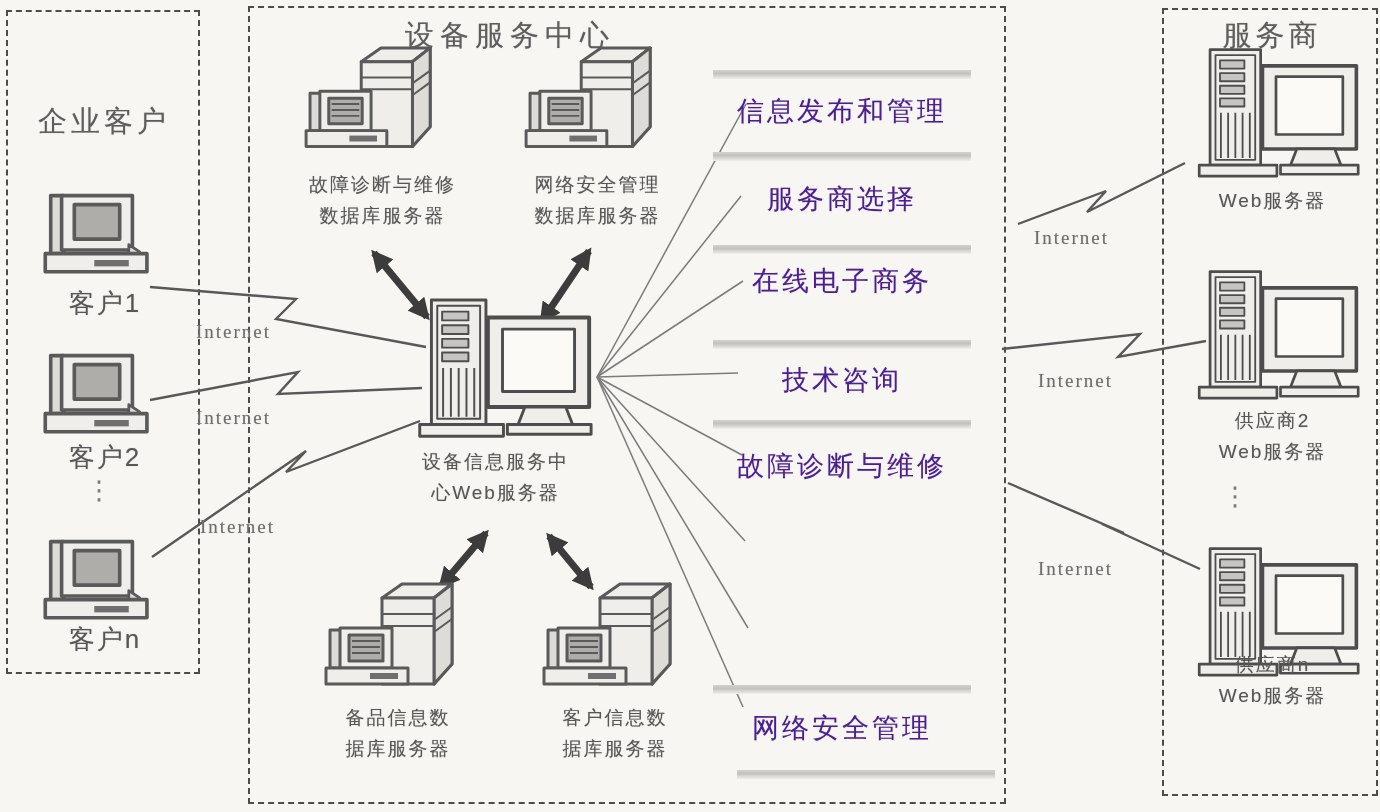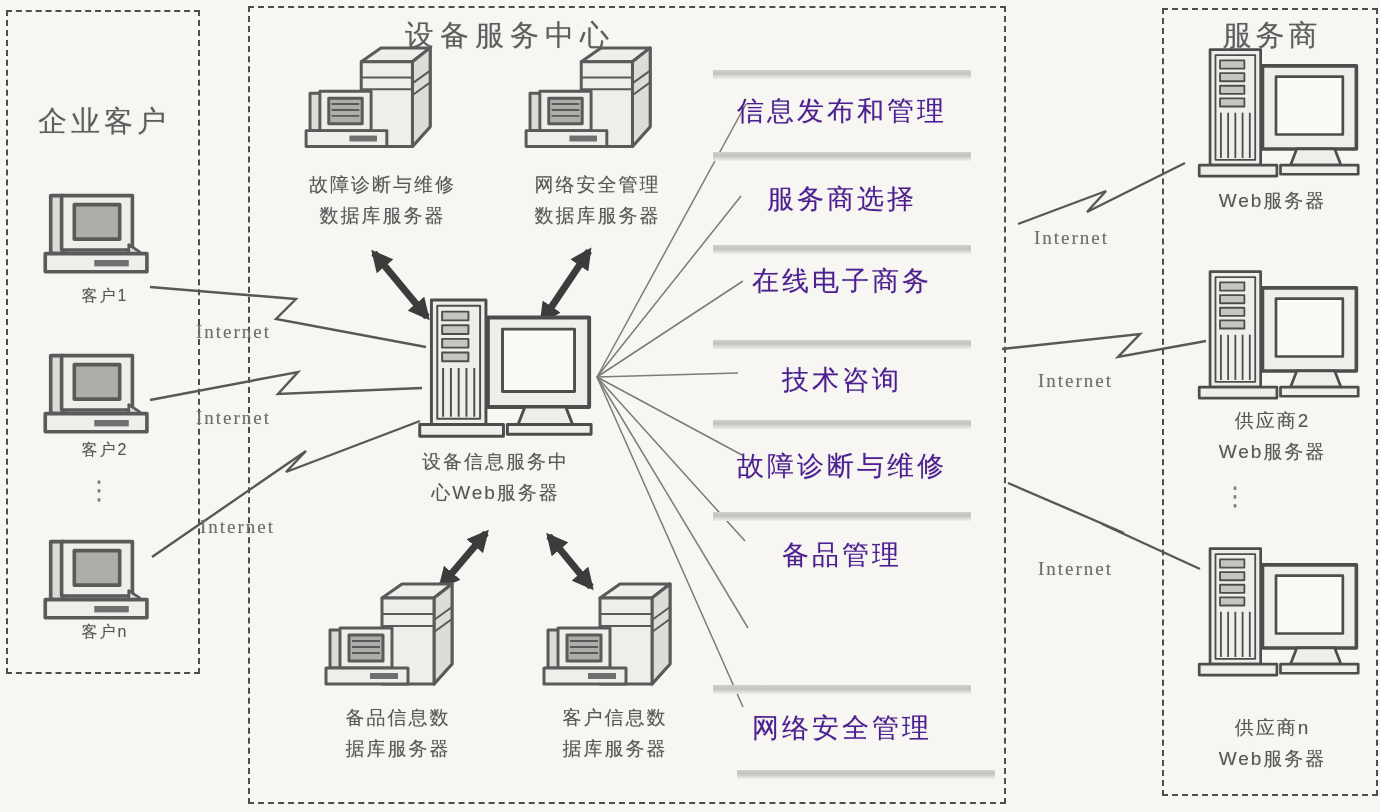--- a/index.html
+++ b/index.html
@@ -15,21 +15,21 @@
   #box-right {left:1162px;top:8px;  width:212px; height:784px;}
 
   svg.conn{position:absolute;left:0;top:0;z-index:2;}
   .iconwrap{position:absolute;z-index:3;}
 
   .lbl{position:absolute;z-index:4;text-align:center;color:#575757;
        text-shadow:0 0 1px rgba(90,90,90,.35);}
   .grp-title{font-size:29px;letter-spacing:4px;color:#5d5d5d;}
   .node-lbl{font-size:19px;line-height:1.62;letter-spacing:2px;}
   .node-lbl span{display:block;}
-  .client-lbl{font-size:16px;letter-spacing:2px;}
+  .client-lbl{font-size:26px;letter-spacing:2px;}
   .inet{position:absolute;z-index:4;width:130px;text-align:left;
         font-family:"Liberation Serif",serif;font-size:19px;letter-spacing:2px;
         color:#6e6e6e;text-shadow:0 0 1px rgba(110,110,110,.4);}
   .dots{position:absolute;z-index:4;font-size:26px;color:#7a7a7a;line-height:.78;letter-spacing:0;}
 
   .svc{position:absolute;left:713px;width:258px;z-index:3;
        display:flex;align-items:center;justify-content:center;
        font-size:27px;letter-spacing:3px;color:#4c1d95;
        text-shadow:0 0 1px rgba(80,80,80,.35);}
   .svc::before{content:"";position:absolute;left:0;top:0;width:100%;height:9px;
@@ -183,42 +183,41 @@
   <div class="lbl node-lbl" style="left:505px;top:703px;width:220px;">
     <span>客户信息数</span>
     <span>据库服务器</span>
   </div>
 
   <div class="svc" style="top:70px;height:82px;">信息发布和管理</div>
   <div class="svc" style="top:152px;height:93px;">服务商选择</div>
   <div class="svc" style="top:245px;height:71px;">在线电子商务</div>
   <div class="svc" style="top:340px;height:80px;">技术咨询</div>
   <div class="svc" style="top:420px;height:92px;">故障诊断与维修</div>
-  <div class="svc" style="top:512px;height:86px;">备品管理</div>
   <div class="svc" style="top:685px;height:86px;">网络安全管理</div>
   <div class="ridge" style="top:770px;"></div>
 
   <svg class="iconwrap" style="left:1190px;top:46px;width:172px;height:140px">
       <use href="#sym-web-server"></use>
     </svg>
   <svg class="iconwrap" style="left:1190px;top:268px;width:172px;height:140px">
       <use href="#sym-web-server"></use>
     </svg>
   <svg class="iconwrap" style="left:1190px;top:545px;width:172px;height:140px">
       <use href="#sym-web-server"></use>
     </svg>
 
   <div class="lbl node-lbl" style="left:1180px;top:186px;width:185px;">
     <span>Web服务器</span>
   </div>
   <div class="lbl node-lbl" style="left:1180px;top:406px;width:185px;">
     <span>供应商2</span>
     <span>Web服务器</span>
   </div>
-  <div class="lbl node-lbl" style="left:1180px;top:713px;width:185px;">
+  <div class="lbl node-lbl" style="left:1180px;top:650px;width:185px;">
     <span>供应商n</span>
     <span>Web服务器</span>
   </div>
   <div class="dots" style="left:1222px;top:486px;">⋮</div>
 
   <div class="inet" style="left:196px;top:321px;">Internet</div>
   <div class="inet" style="left:196px;top:407px;">Internet</div>
   <div class="inet" style="left:200px;top:516px;">Internet</div>
   <div class="inet" style="left:1034px;top:227px;">Internet</div>
   <div class="inet" style="left:1038px;top:370px;">Internet</div>

